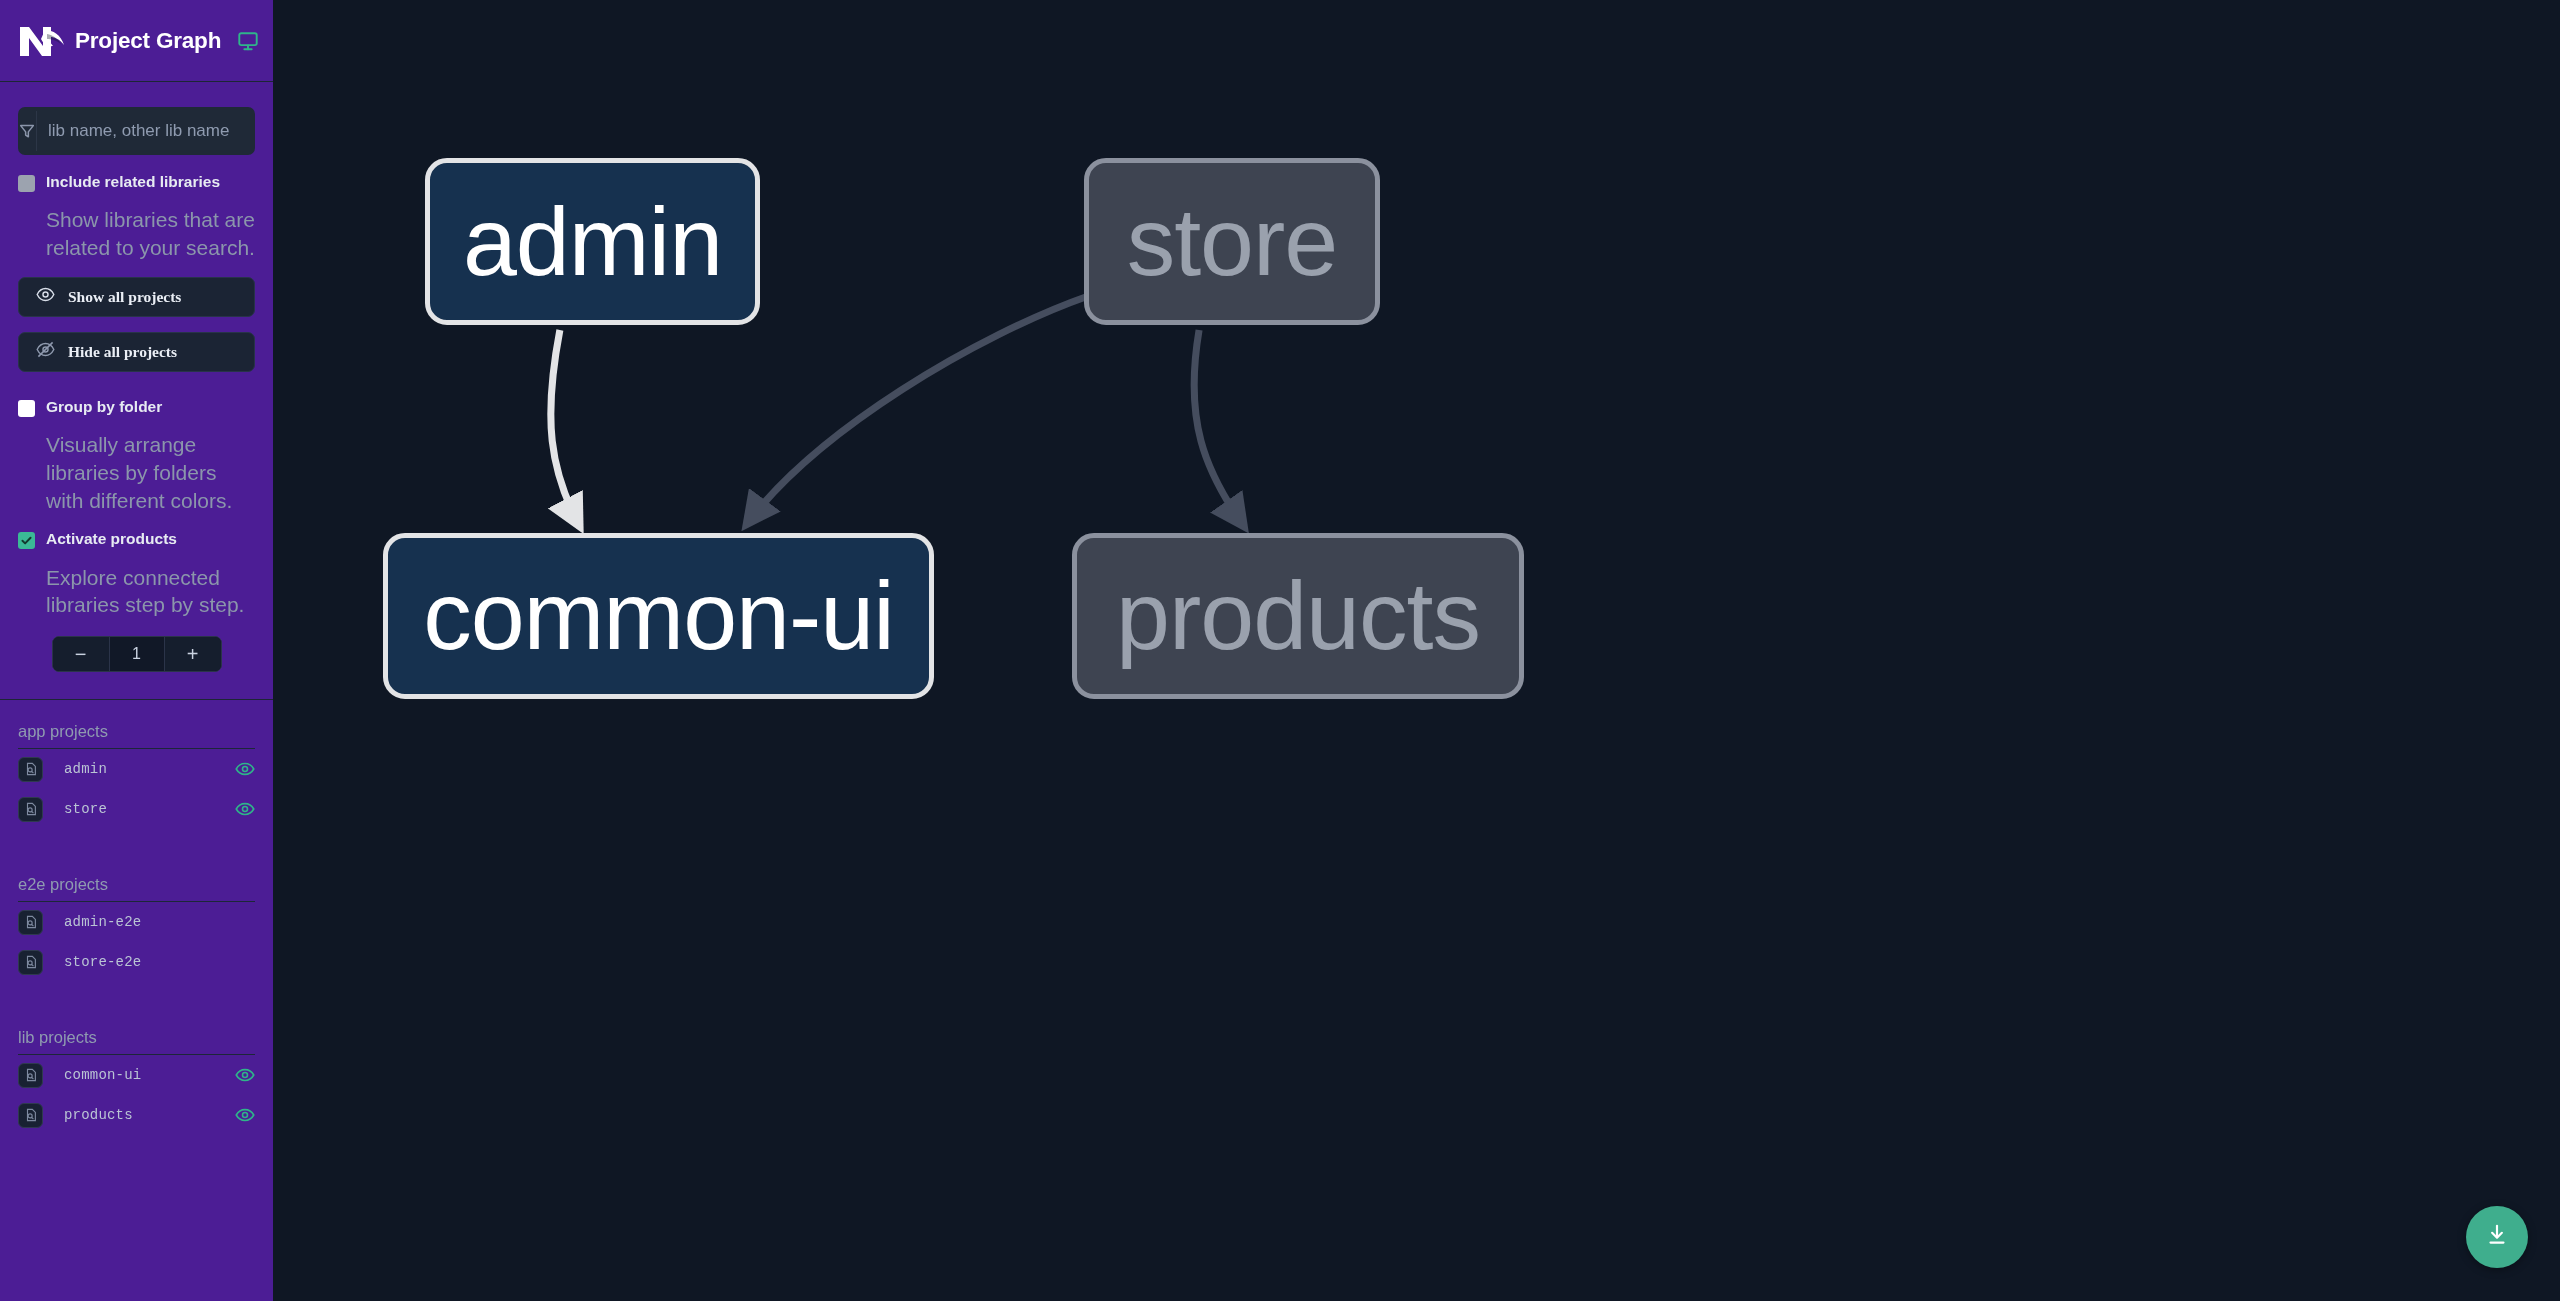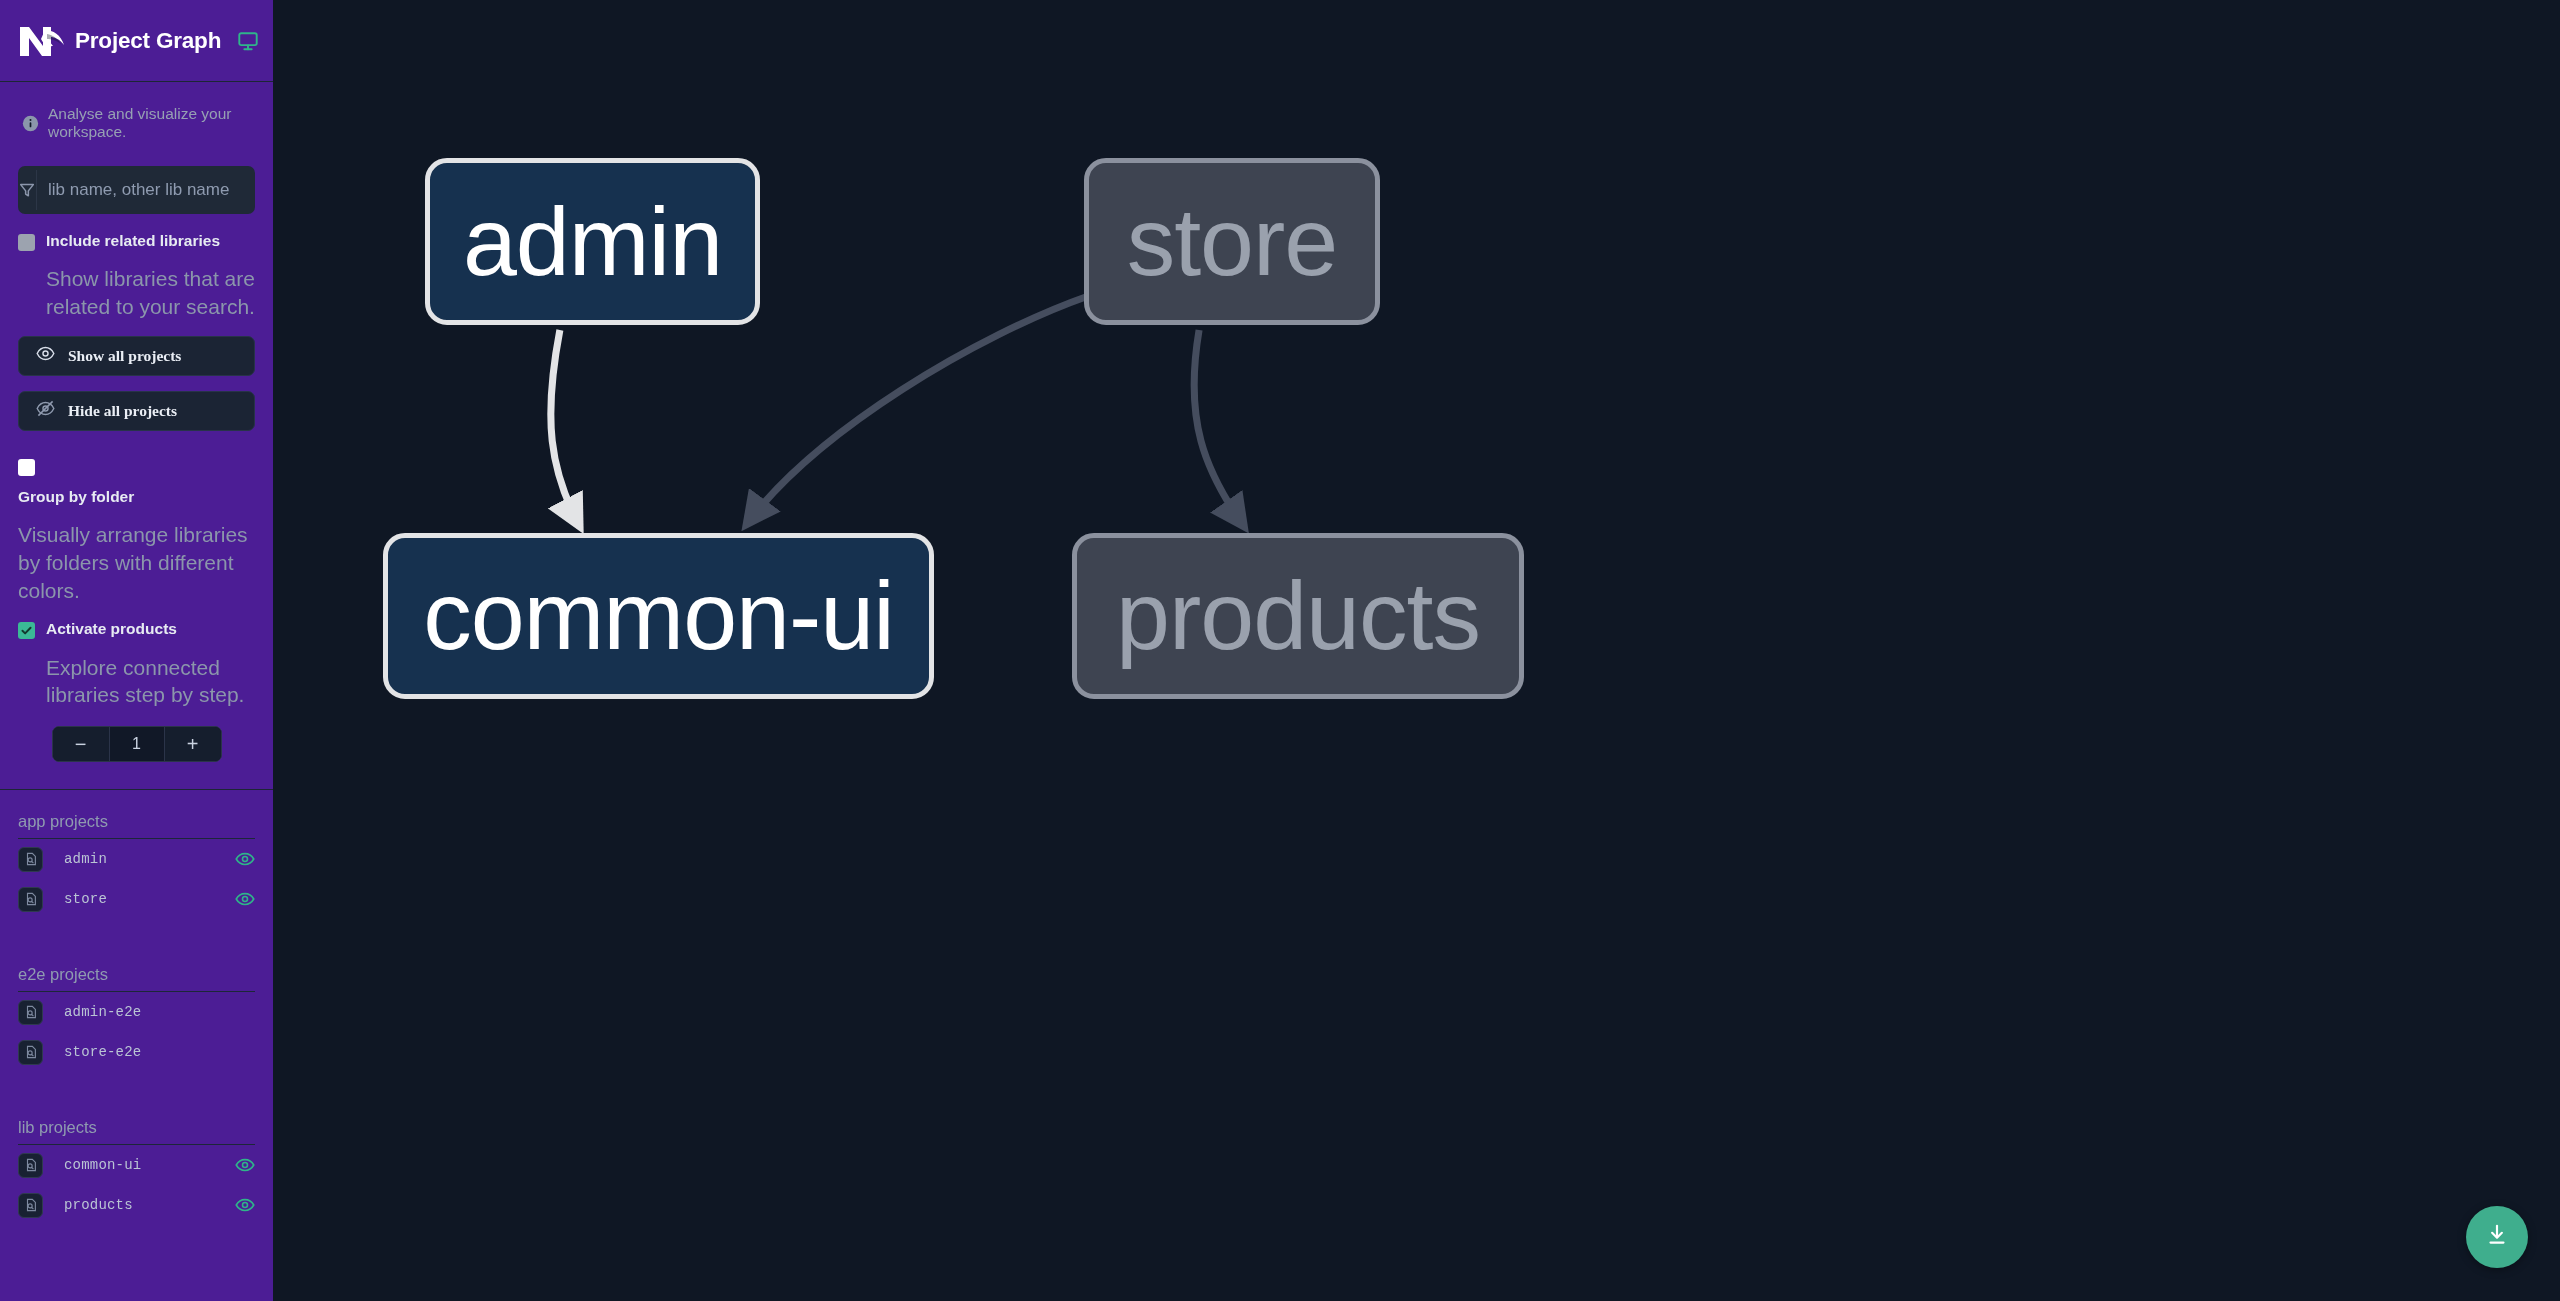--- a/index.html
+++ b/index.html
@@ -210,30 +210,20 @@
         <span class="header-title">Project Graph</span>
         <span class="monitor-icon">
           <svg viewBox="0 0 24 24" fill="none" stroke="#2fb48a" stroke-width="2.1" stroke-linecap="round" stroke-linejoin="round">
             <rect x="2.5" y="3.5" width="19" height="13" rx="2"></rect>
             <line x1="12" y1="17" x2="12" y2="21"></line>
             <line x1="8" y1="21" x2="16" y2="21"></line>
           </svg>
         </span>
       </div>
 
-      <div class="sb-tagline">
-        <span class="info-icon">
-          <svg viewBox="0 0 20 20" fill="#8b96ab">
-            <circle cx="10" cy="10" r="9"></circle>
-            <rect x="9" y="8.5" width="2" height="6" rx="1" fill="#111827"></rect>
-            <circle cx="10" cy="5.8" r="1.2" fill="#111827"></circle>
-          </svg>
-        </span>
-        <span>Analyse and visualize your workspace.</span>
-      </div>
 
       <div class="search-wrap">
         <span class="search-icon-box">
           <svg class="funnel-icon" viewBox="0 0 20 20" fill="none" stroke="#8b96ab" stroke-width="1.7" stroke-linejoin="round">
             <path d="M3 4 H17 L11.5 11 V16.5 L8.5 14.5 V11 Z"></path>
           </svg>
         </span>
         <input class="search-input" type="text" placeholder="lib name, other lib name" style="">
       </div>
 
@@ -259,21 +249,21 @@
         <span>
           <svg viewBox="0 0 24 24" fill="none" stroke="#8e99ad" stroke-width="1.8">
             <path d="M1.5 12 C4 7 8 4.5 12 4.5 C16 4.5 20 7 22.5 12 C20 17 16 19.5 12 19.5 C8 19.5 4 17 1.5 12 Z"></path>
             <circle cx="12" cy="12" r="3.2"></circle>
             <line x1="3" y1="21" x2="21" y2="3" stroke-width="2.1"></line>
           </svg>
         </span>
         <span class="lbl">Hide all projects</span>
       </div>
 
-      <div class="check-row" style="padding-top:25px;flex-direction:column;">
+      <div class="check-row" style="padding-top:25px;">
         <span class="cbox white"></span>
         <div>
           <div class="check-title">Group by folder</div>
           <div class="check-desc">Visually arrange libraries by folders with different colors.</div>
         </div>
       </div>
 
       <div class="check-row" style="padding-top:15px;">
         <span class="cbox green">
           <svg viewBox="0 0 16 16" fill="none" stroke="#133a2e" stroke-width="2.4" stroke-linecap="round" stroke-linejoin="round">

